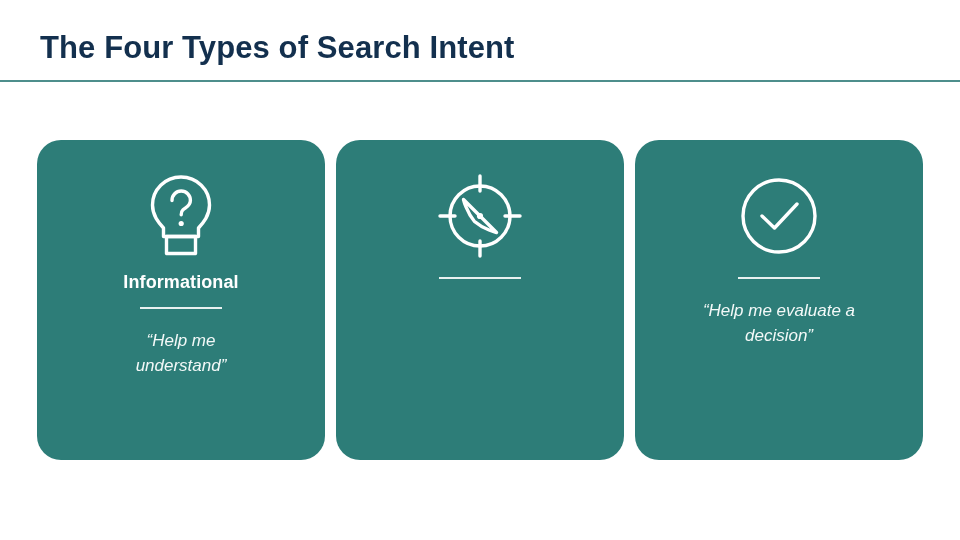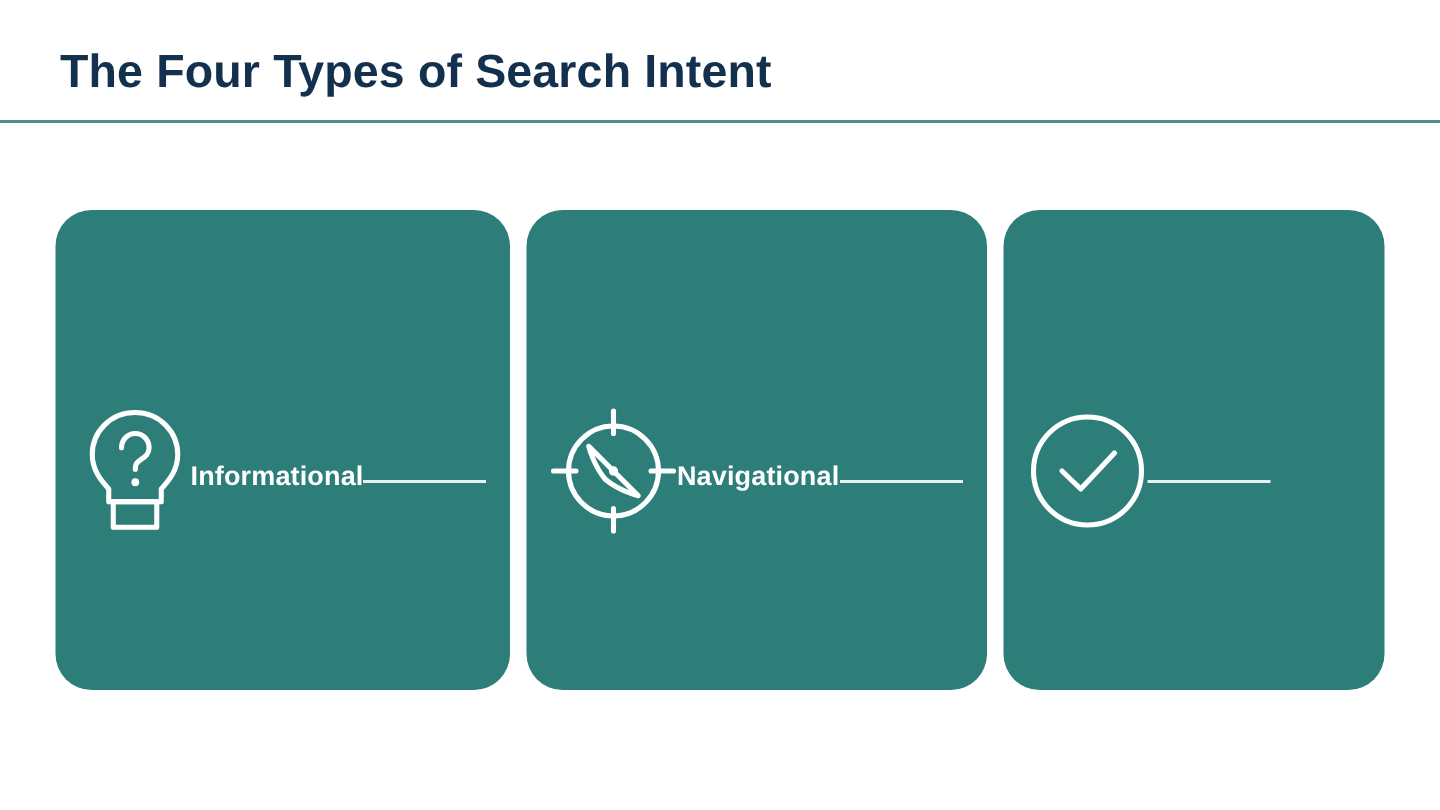--- a/index.html
+++ b/index.html
@@ -45,21 +45,21 @@
     height: 320px;
     display: flex;
     flex-direction: row;
     gap: 11px;
   }
   .card {
     flex: 1 1 0;
     background: #2d7d78;
     border-radius: 24px;
     display: flex;
-    flex-direction: row;
+    flex-direction: column;
     align-items: center;
     box-sizing: border-box;
     padding: 28px 16px 0 16px;
   }
   .card-icon {
     height: 96px;
     display: flex;
     align-items: center;
     justify-content: center;
   }
@@ -105,43 +105,44 @@
       <div class="card-icon">
         <svg width="74" height="86" viewBox="0 0 74 86" fill="none" stroke="#ffffff" stroke-width="3.4" stroke-linecap="round" stroke-linejoin="round">
           <path d="M37 4 C53 4 65.5 16.6 65.5 32 C65.5 42.5 59.5 49.5 54.5 55 L54.5 63.5 L19.5 63.5 L19.5 55 C14.5 49.5 8.5 42.5 8.5 32 C8.5 16.6 21 4 37 4 Z"></path>
           <rect x="22.5" y="63.5" width="29" height="17"></rect>
           <path d="M28 27.5 C28 22.2 32.1 18 37.2 18 C42.3 18 46.4 22.2 46.4 27.5 C46.4 33.2 41.5 34.4 38.6 37.2 C37.3 38.4 37.2 40.1 37.2 41.8"></path>
           <circle cx="37.2" cy="50.5" r="2.6" fill="#ffffff" stroke="none"></circle>
         </svg>
       </div>
       <div class="card-title">Informational</div>
       <div class="card-divider"></div>
+      <div class="card-quote">“Help me understand”</div>
     </div>
 
     <div class="card">
       <div class="card-icon">
         <svg width="84" height="84" viewBox="0 0 84 84" fill="none" stroke="#ffffff" stroke-width="3.4" stroke-linecap="round" stroke-linejoin="round">
           <circle cx="42" cy="42" r="30"></circle>
           <path d="M42 2 L42 17"></path>
           <path d="M42 67 L42 82"></path>
           <path d="M2 42 L17 42"></path>
           <path d="M67 42 L82 42"></path>
           <path d="M25.5 25.5 L58.5 58.5 L58.5 58.5 C58.5 58.5 46 55.5 36.5 47.5 C28.5 38 25.5 25.5 25.5 25.5 Z"></path>
           <circle cx="42" cy="42" r="3.1" fill="#ffffff" stroke="none"></circle>
         </svg>
       </div>
-      <div class="card-title">Navigational</div>
       <div class="card-divider"></div>
     </div>
 
     <div class="card">
       <div class="card-icon">
         <svg width="80" height="80" viewBox="0 0 80 80" fill="none" stroke="#ffffff" stroke-width="3.4" stroke-linecap="round" stroke-linejoin="round">
           <circle cx="40" cy="40" r="36"></circle>
           <path d="M23 40 L35.5 52 L58 28"></path>
         </svg>
       </div>
       <div class="card-divider"></div>
+      <div class="card-quote">“Help me evaluate a decision”</div>
     </div>
 
 
   </div>
 </div>
 
 </body></html>

